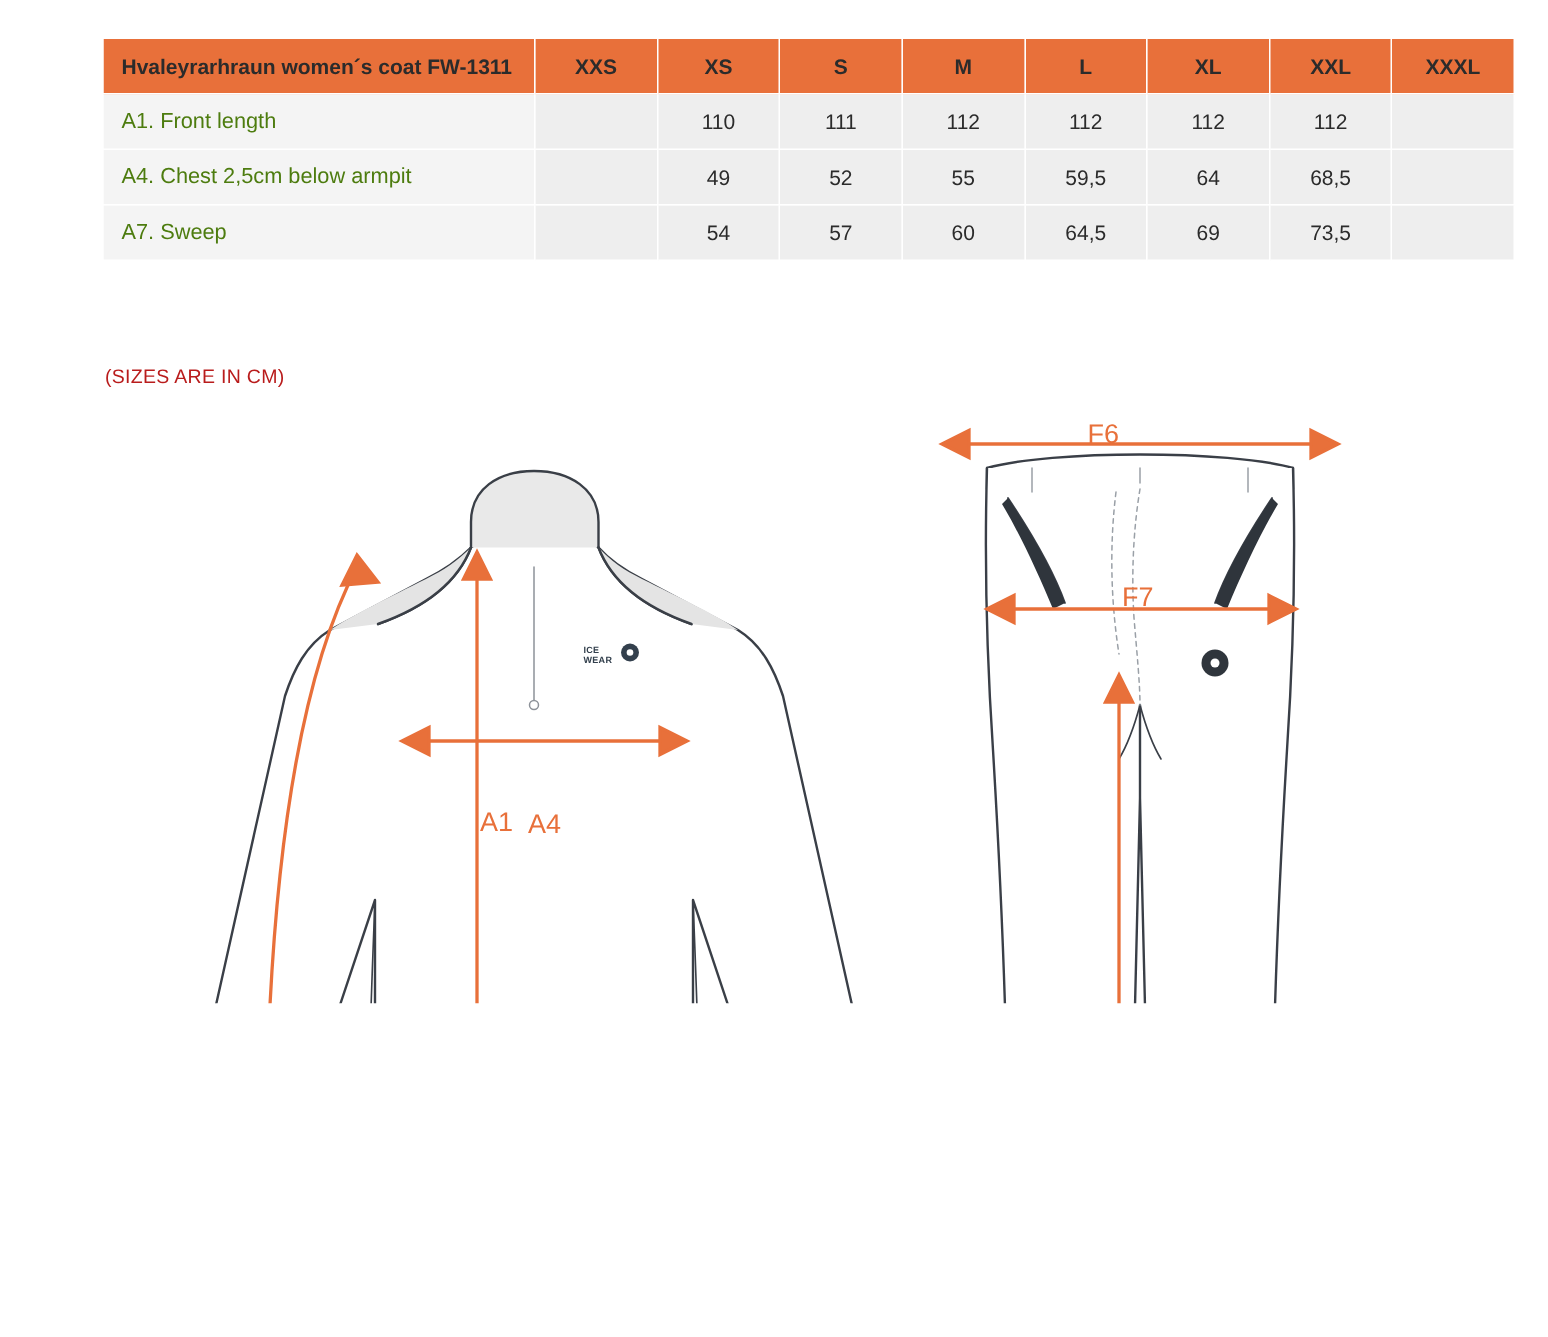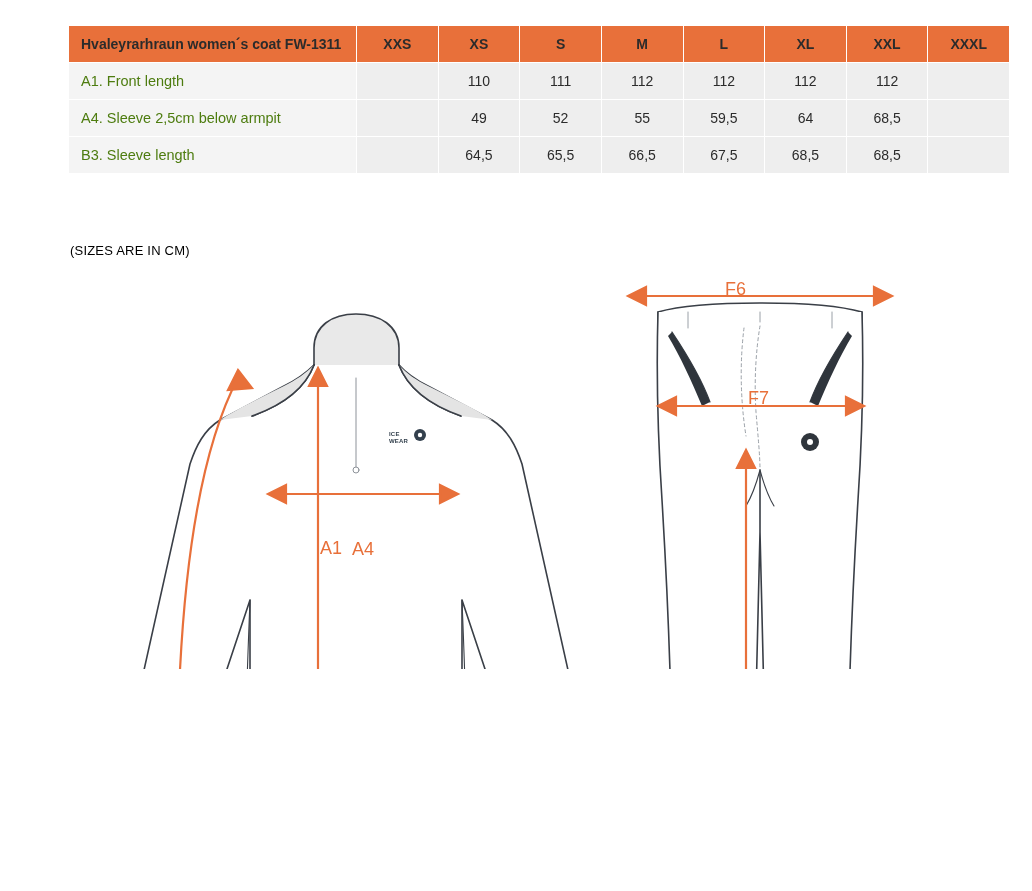--- a/index.html
+++ b/index.html
@@ -59,21 +59,21 @@
     padding-left: 12px;
     font-size: 14.5px;
     color: #4d7c0f;
   }
   tbody td.empty { background: #eeeeee; }
 
   .sizes-note {
     position: absolute;
     left: 70px;
     top: 243px;
-    color: #000000;
+    color: #b91c1c;
     font-size: 13px;
     letter-spacing: 0.2px;
   }
 
   
   .figures {
     position: absolute;
     left: 0;
     top: 270px;
     width: 1032px;
@@ -121,39 +121,39 @@
           <td class="empty"></td>
           <td>110</td>
           <td>111</td>
           <td>112</td>
           <td>112</td>
           <td>112</td>
           <td>112</td>
           <td class="empty"></td>
         </tr>
         <tr>
-          <td class="row-label">A4. Sleeve 2,5cm below armpit</td>
+          <td class="row-label">A4. Chest 2,5cm below armpit</td>
           <td class="empty"></td>
           <td>49</td>
           <td>52</td>
           <td>55</td>
           <td>59,5</td>
           <td>64</td>
           <td>68,5</td>
           <td class="empty"></td>
         </tr>
         <tr>
-          <td class="row-label">B3. Sleeve length</td>
-          <td class="empty"></td>
+          <td class="row-label">A7. Sweep</td>
+          <td class="empty"></td>
+          <td>54</td>
+          <td>57</td>
+          <td>60</td>
           <td>64,5</td>
-          <td>65,5</td>
-          <td>66,5</td>
-          <td>67,5</td>
-          <td>68,5</td>
-          <td>68,5</td>
+          <td>69</td>
+          <td>73,5</td>
           <td class="empty"></td>
         </tr>
       </tbody>
     </table>
   </div>
 
   <div class="sizes-note">(SIZES ARE IN CM)</div>
 
   <div class="figures">
 

